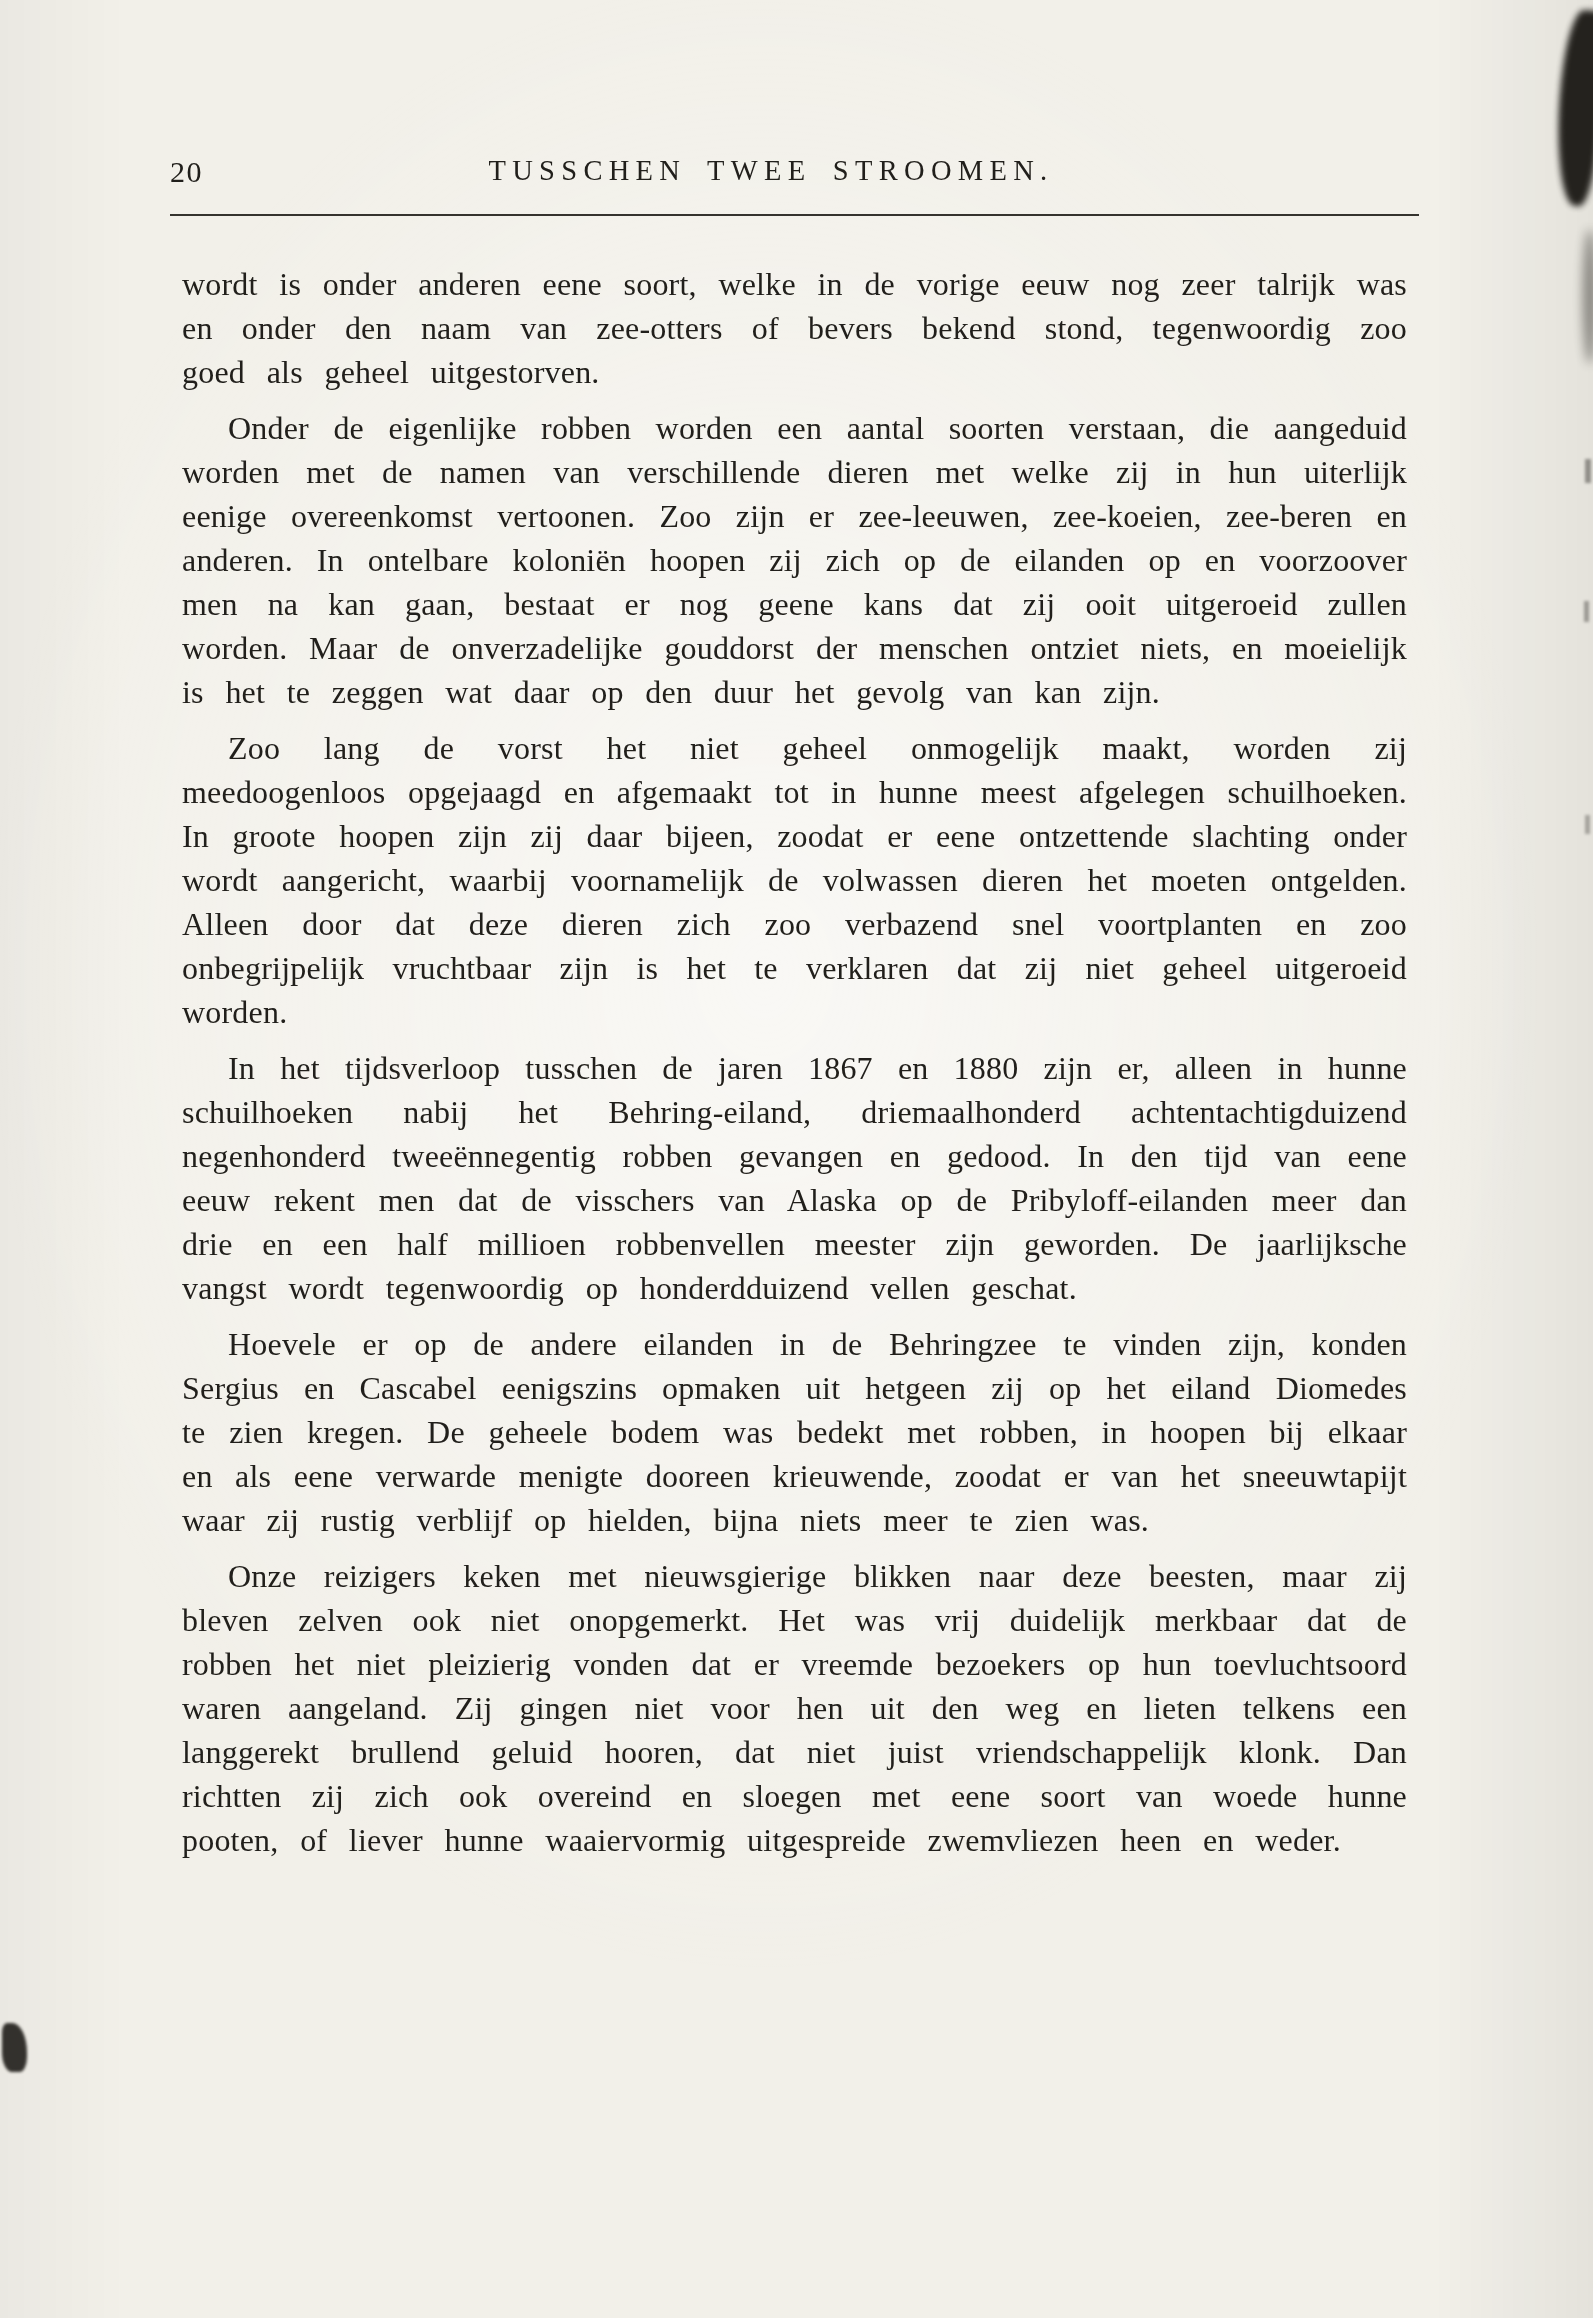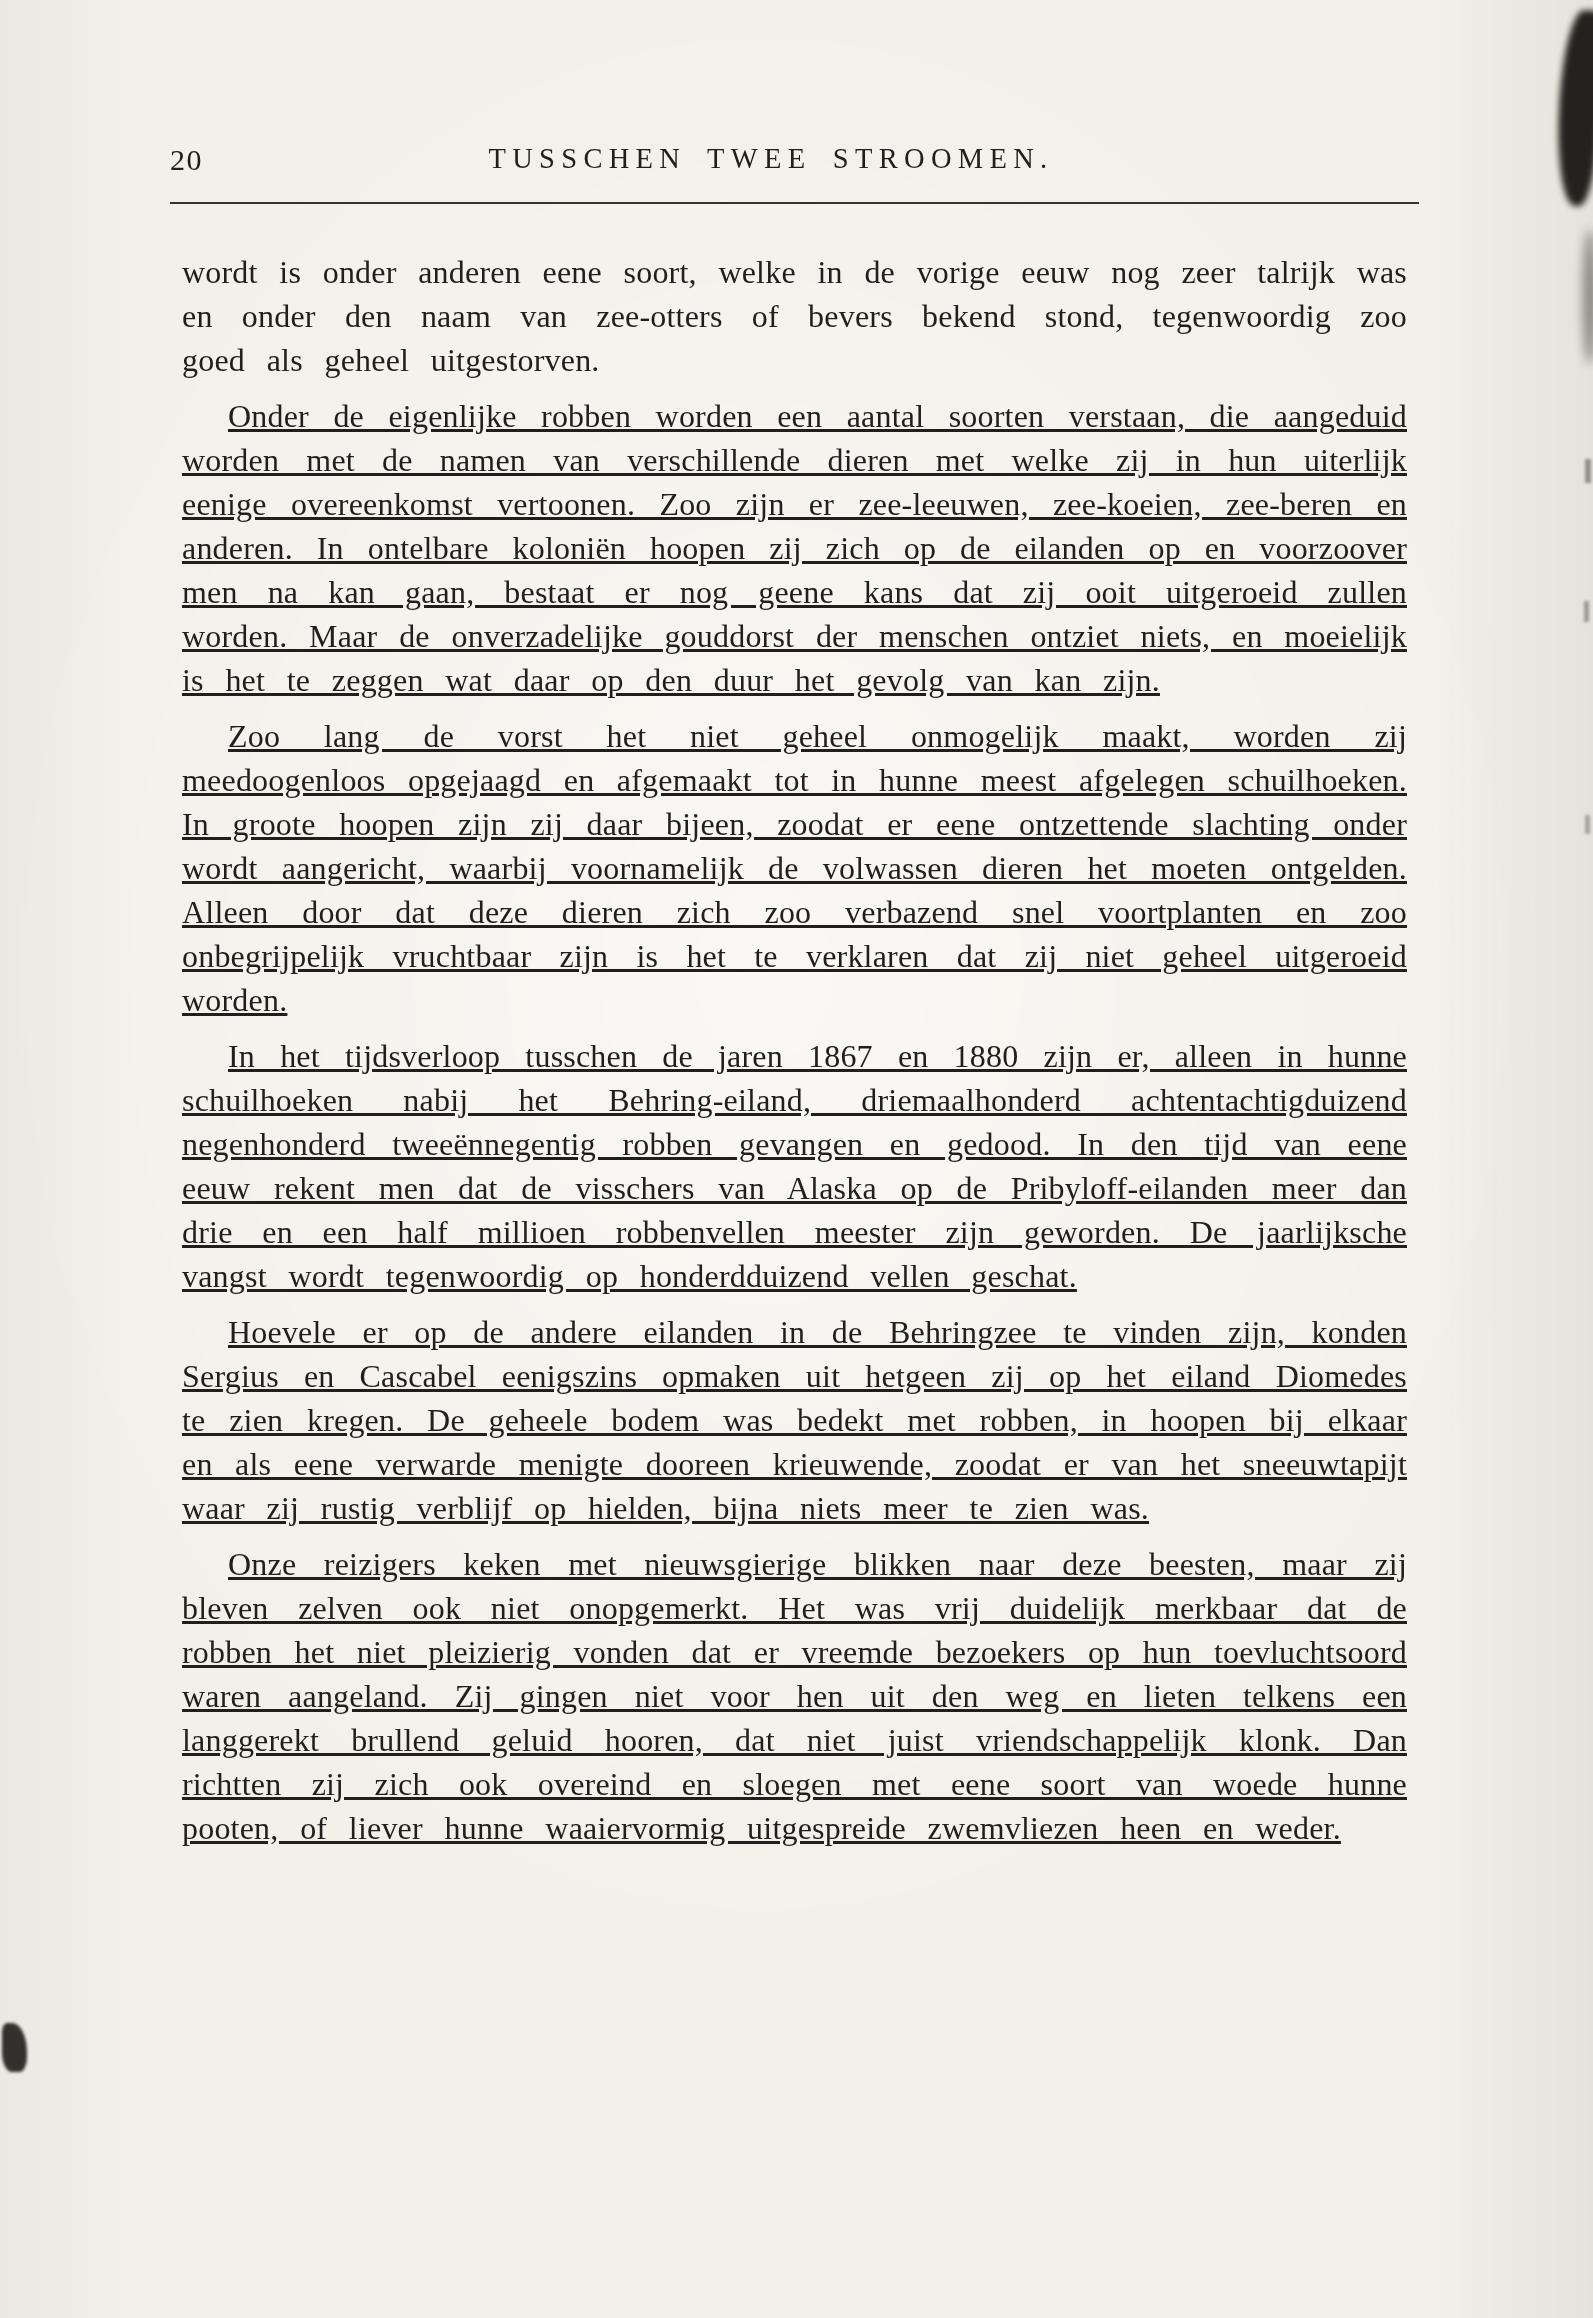--- a/index.html
+++ b/index.html
@@ -15,21 +15,21 @@
       radial-gradient(ellipse 1108px 1424px at 48% 42%, rgba(255,255,255,0.55), rgba(255,255,255,0) 70%),
       linear-gradient(to right, rgba(0,0,0,0.03), rgba(0,0,0,0) 8%, rgba(0,0,0,0) 90%, rgba(0,0,0,0.06)),
       #f2f0e9;
     font-family: "Liberation Serif", "DejaVu Serif", serif;
     color: #211f1b;
   }
 
   .page-inner {
     position: absolute;
     left: 170px;
-    top: 143px;
+    top: 155px;
     width: 1249px;
   }
 
   .header-row {
     position: relative;
     height: 38px;
   }
   .page-number {
     position: absolute;
     left: 0;
@@ -63,21 +63,20 @@
     line-height: 44px;
     text-align: justify;
     word-spacing: 0.42em;
     letter-spacing: 0.2px;
   }
   .body-text p {
     margin: 12px;
   }
   .body-text p.indent {
     text-indent: 46px;
-    text-decoration: underline;
   }
 
   
   .artifact {
     position: absolute;
     background: #14120e;
     pointer-events: none;
   }
   .art-top-right {
     right: -6.3px;

